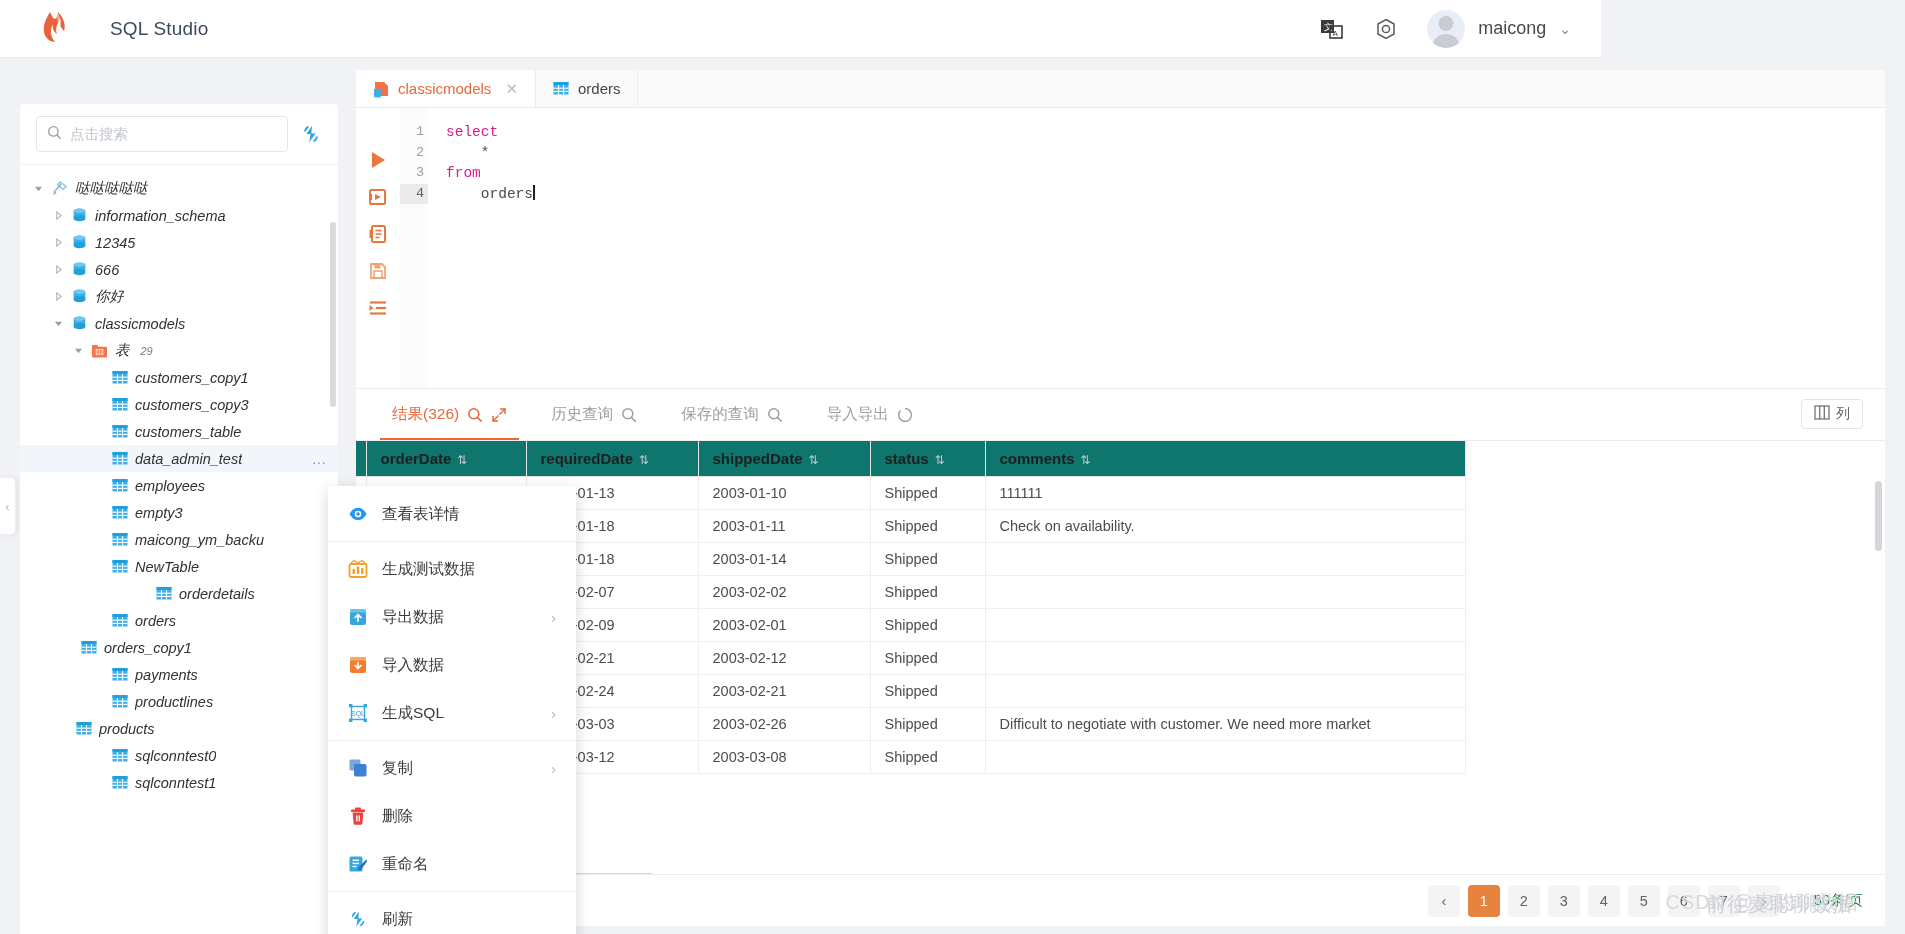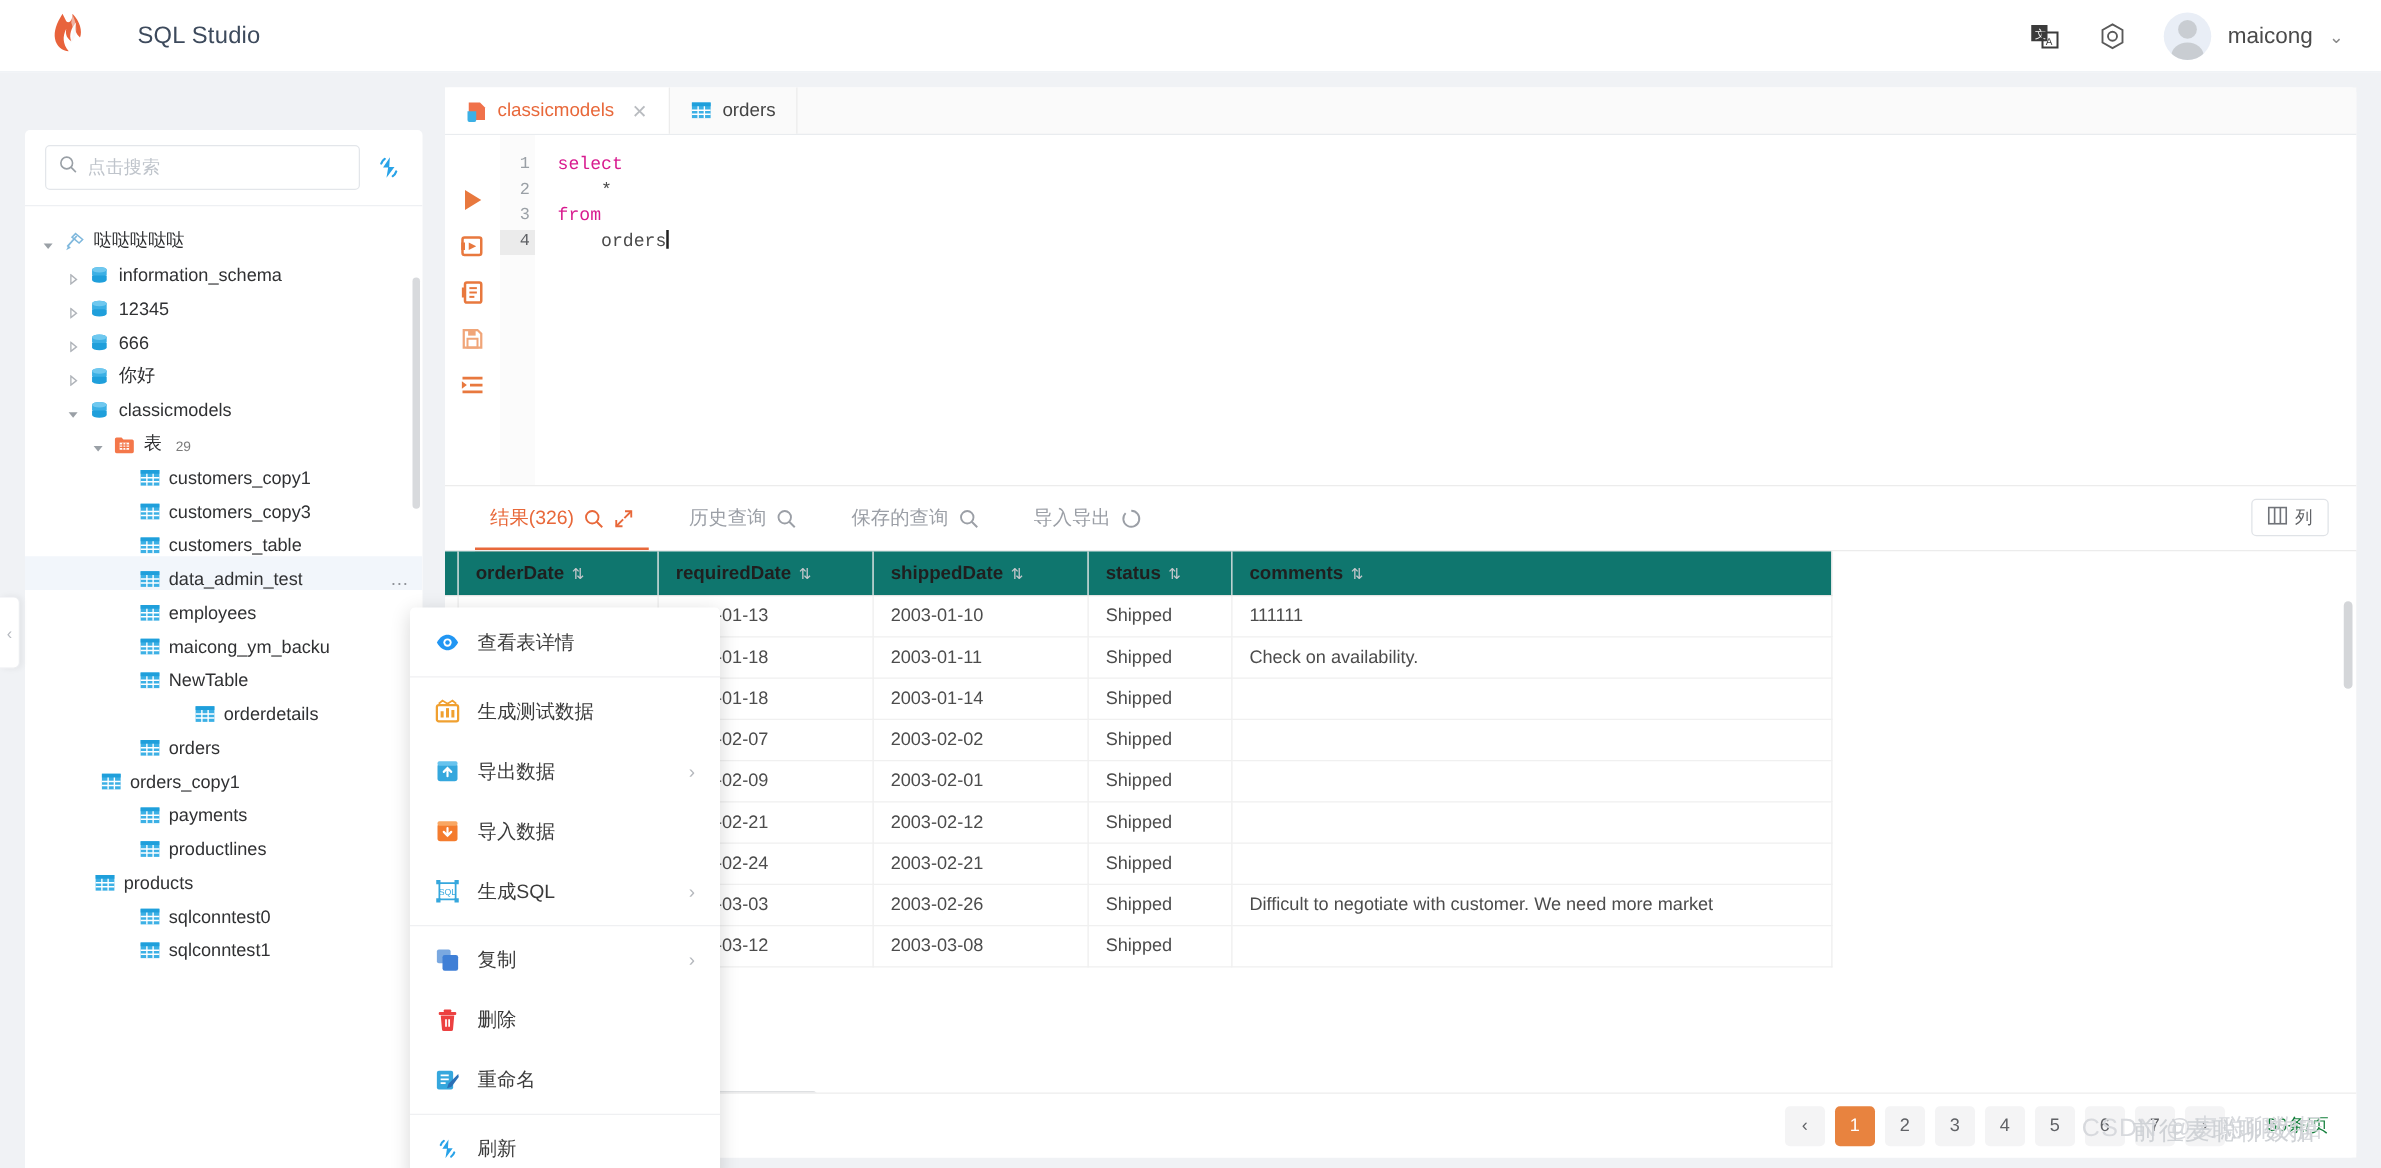--- a/index.html
+++ b/index.html
@@ -4,21 +4,21 @@
 <style>
   * { box-sizing: border-box; margin: 0; padding: 0; }
   html, body {
     width: 1905px; height: 934px;
     font-family: "Liberation Sans", sans-serif;
     background: #f0f2f5; overflow: hidden;
   }
 
   
   .topbar {
-    position: absolute; left: 0; top: 0; width: 1905px; height: 58px;
+    position: absolute; left: 0; top: 0; width: 1601px; height: 58px;
     background: #fff; display: flex; align-items: center;
     border-bottom: 1px solid #eceff3;
   }
   .logo-wrap { width: 110px; display: flex; justify-content: center; align-items: center; }
   .app-title { font-size: 19px; color: #3d4a5c; letter-spacing: .2px; }
   .topbar-right { margin-left: auto; display: flex; align-items: center; gap: 28px; padding-right: 30px; }
   .tr-icon { width: 26px; height: 26px; display: flex; align-items: center; justify-content: center; cursor: pointer; }
   .avatar {
     width: 38px; height: 38px; border-radius: 50%; background: #e9eef6;
     overflow: hidden; position: relative; flex: none;
@@ -48,22 +48,22 @@
   .search-input-box input {
     border: none; outline: none; font-size: 14.5px; color: #3c3c3c;
     width: 100%; font-family: "Liberation Sans", sans-serif; background: transparent;
   }
   .search-input-box input::placeholder { color: #bfc4cb; }
   .refresh-btn { width: 26px; height: 26px; display:flex; align-items:center; justify-content:center; cursor: pointer; }
   .sb-divider { height: 1px; background: #eef0f3; margin: 0 0 6px 0; }
 
   .tree { padding: 4px 0 0 0; font-size: 14.5px; color: #303133; }
   .tnode {
-    display: flex; align-items: flex-end; height: 27px; gap: 7px;
-    padding-right: 10px; cursor: pointer; position: relative; white-space: nowrap;
+    display: flex; align-items: center; height: 27px; gap: 7px;
+    padding-right: 10px; cursor: pointer; position: relative; white-space: nowrap; font-style: italic;
   }
   .tnode.sel { background: #f2f6fb; }
   .arrow { width: 12px; height: 12px; flex: none; display:flex; align-items:center; justify-content:center; }
   .arrow svg { display: block; }
   .ticon { width: 17px; height: 17px; flex: none; display:flex; align-items:center; justify-content:center;}
   .tlabel { overflow: hidden; text-overflow: clip; }
   .tcount { font-size: 11px; color: #7b7b7b; margin-left: 4px; }
   .tdots { margin-left: auto; color: #909399; font-size: 15px; letter-spacing: 1px; }
 
   .sb-scroll {
@@ -441,20 +441,34 @@
         <span class="ticon">
           <svg width="16" height="15" viewBox="0 0 16 15">
             <rect x="0.5" y="1" width="15" height="12.5" fill="#3cb0e5"></rect>
             <rect x="0.5" y="1" width="15" height="3" fill="#1f9fdb"></rect>
             <line x1="5.5" y1="4" x2="5.5" y2="13.5" stroke="#fff" stroke-width="1.1"></line>
             <line x1="10.5" y1="4" x2="10.5" y2="13.5" stroke="#fff" stroke-width="1.1"></line>
             <line x1="0.5" y1="7.2" x2="15.5" y2="7.2" stroke="#fff" stroke-width="1.1"></line>
             <line x1="0.5" y1="10.4" x2="15.5" y2="10.4" stroke="#fff" stroke-width="1.1"></line>
           </svg>
         </span>
+        <span class="tlabel">empty3</span>
+      </div>
+      <div class="tnode" style="padding-left: 72px;">
+        <span class="arrow"></span>
+        <span class="ticon">
+          <svg width="16" height="15" viewBox="0 0 16 15">
+            <rect x="0.5" y="1" width="15" height="12.5" fill="#3cb0e5"></rect>
+            <rect x="0.5" y="1" width="15" height="3" fill="#1f9fdb"></rect>
+            <line x1="5.5" y1="4" x2="5.5" y2="13.5" stroke="#fff" stroke-width="1.1"></line>
+            <line x1="10.5" y1="4" x2="10.5" y2="13.5" stroke="#fff" stroke-width="1.1"></line>
+            <line x1="0.5" y1="7.2" x2="15.5" y2="7.2" stroke="#fff" stroke-width="1.1"></line>
+            <line x1="0.5" y1="10.4" x2="15.5" y2="10.4" stroke="#fff" stroke-width="1.1"></line>
+          </svg>
+        </span>
         <span class="tlabel">maicong_ym_backu</span>
       </div>
       <div class="tnode" style="padding-left: 72px;">
         <span class="arrow"></span>
         <span class="ticon">
           <svg width="16" height="15" viewBox="0 0 16 15">
             <rect x="0.5" y="1" width="15" height="12.5" fill="#3cb0e5"></rect>
             <rect x="0.5" y="1" width="15" height="3" fill="#1f9fdb"></rect>
             <line x1="5.5" y1="4" x2="5.5" y2="13.5" stroke="#fff" stroke-width="1.1"></line>
             <line x1="10.5" y1="4" x2="10.5" y2="13.5" stroke="#fff" stroke-width="1.1"></line>

